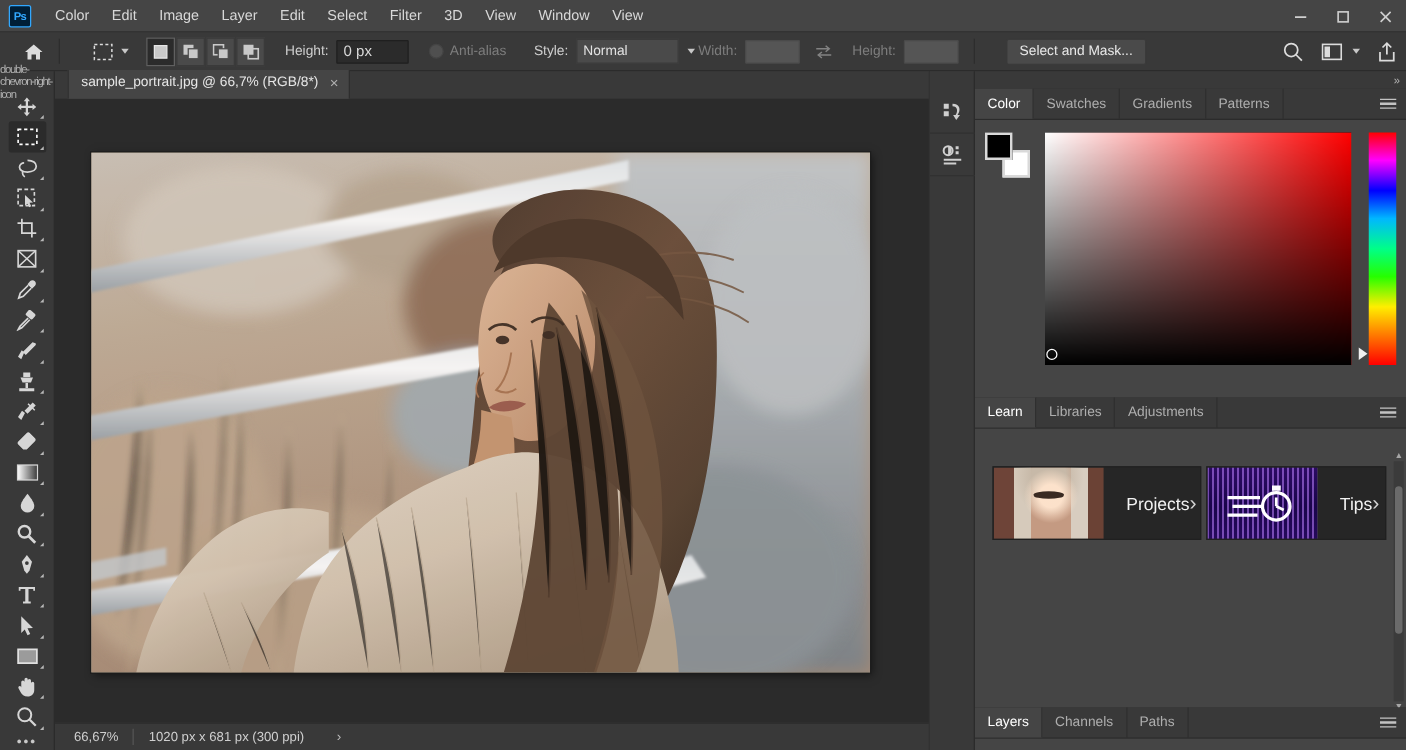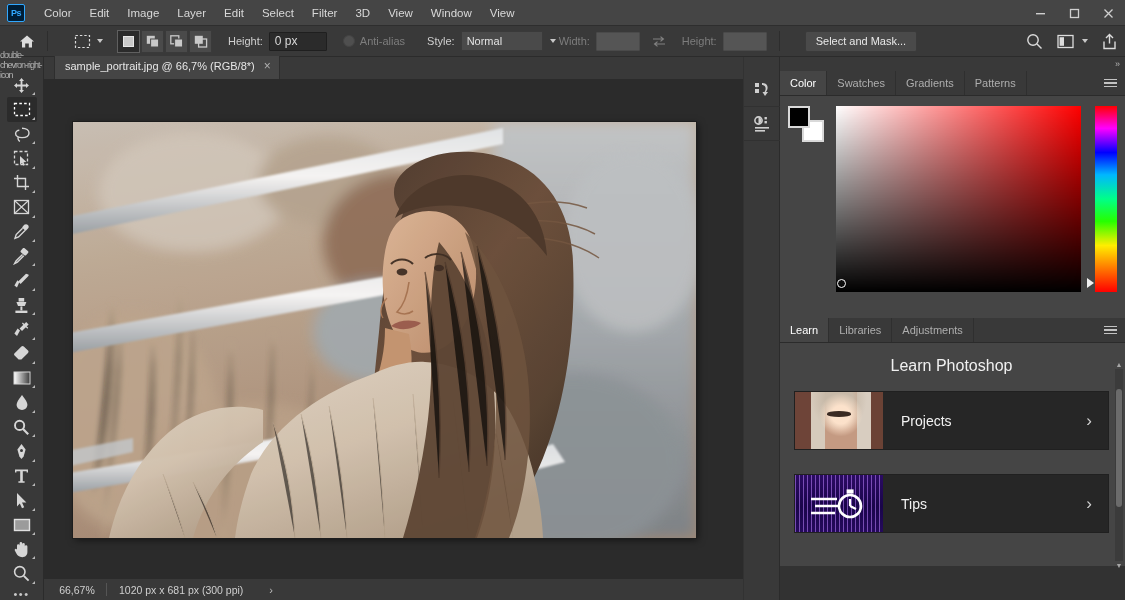--- a/index.html
+++ b/index.html
@@ -211,21 +211,21 @@
     position: absolute; left: -8px; bottom: 4px; width: 0; height: 0;
     border-top: 5px solid transparent; border-bottom: 5px solid transparent;
     border-left: 7px solid #f0f0f0;
   }
 
   
   #learn-dock { top: 318px; width: 345px; height: 248px; }
   .learn-body { position: relative; height: 223px; background: #454545; padding: 14px 16px 0 14px; }
   .learn-title { text-align: center; font-size: 16px; color: #f0f0f0; margin-bottom: 12px; }
   .learn-sub { text-align: center; font-size: 12.5px; color: #e8e8e8; line-height: 19px; padding: 0 8px; }
-  .learn-cards { margin-top: 16px; display: flex; flex-direction: column; gap: 24px; }
+  .learn-cards { margin-top: 16px; display: flex; flex-direction: row; gap: 4px; }
   .learn-card {
     height: 59px; background: #262626; border: 1px solid #202020;
     display: flex; align-items: center; overflow: hidden;
   }
   .card-thumb { width: 88px; height: 57px; flex: none; overflow: hidden; position: relative; }
   .card-label { flex: 1; font-size: 14px; color: #f2f2f2; padding-left: 18px; }
   .card-chevron { padding-right: 16px; color: #d2d2d2; font-size: 17px; line-height: 14px; }
   .learn-scroll {
     position: absolute; right: 2px; top: 26px; width: 8px; height: 192px;
     background: #3b3b3b;
@@ -756,21 +756,20 @@
       <div class="dock-tab">Adjustments</div>
       <div class="dock-menu">
         <span class="hamb">
             <i></i>
             <i></i>
             <i></i>
           </span>
       </div>
     </div>
     <div class="learn-body">
-      <div class="learn-title">Learn Photoshop</div>
 
       <div class="learn-cards">
         <div class="learn-card">
           <div class="card-thumb">
             <div class="thumb-projects"></div>
           </div>
           <div class="card-label">Projects</div>
           <div class="card-chevron">›</div>
         </div>
 
@@ -792,14 +791,29 @@
       </div>
 
       <div class="learn-scroll">
         <span class="scroll-arrow" style="top:-8px">▲</span>
         <i></i>
         <span class="scroll-arrow" style="bottom:-8px">▼</span>
       </div>
     </div>
   </div>
 
+  <div class="dock" id="layers-dock">
+    <div class="dock-header">
+      <div class="dock-tab active">Layers</div>
+      <div class="dock-tab">Channels</div>
+      <div class="dock-tab">Paths</div>
+      <div class="dock-menu">
+        <span class="hamb">
+            <i></i>
+            <i></i>
+            <i></i>
+          </span>
+      </div>
+    </div>
+    <div class="layers-rest"></div>
+  </div>
 
 </div>
 
 </body></html>

